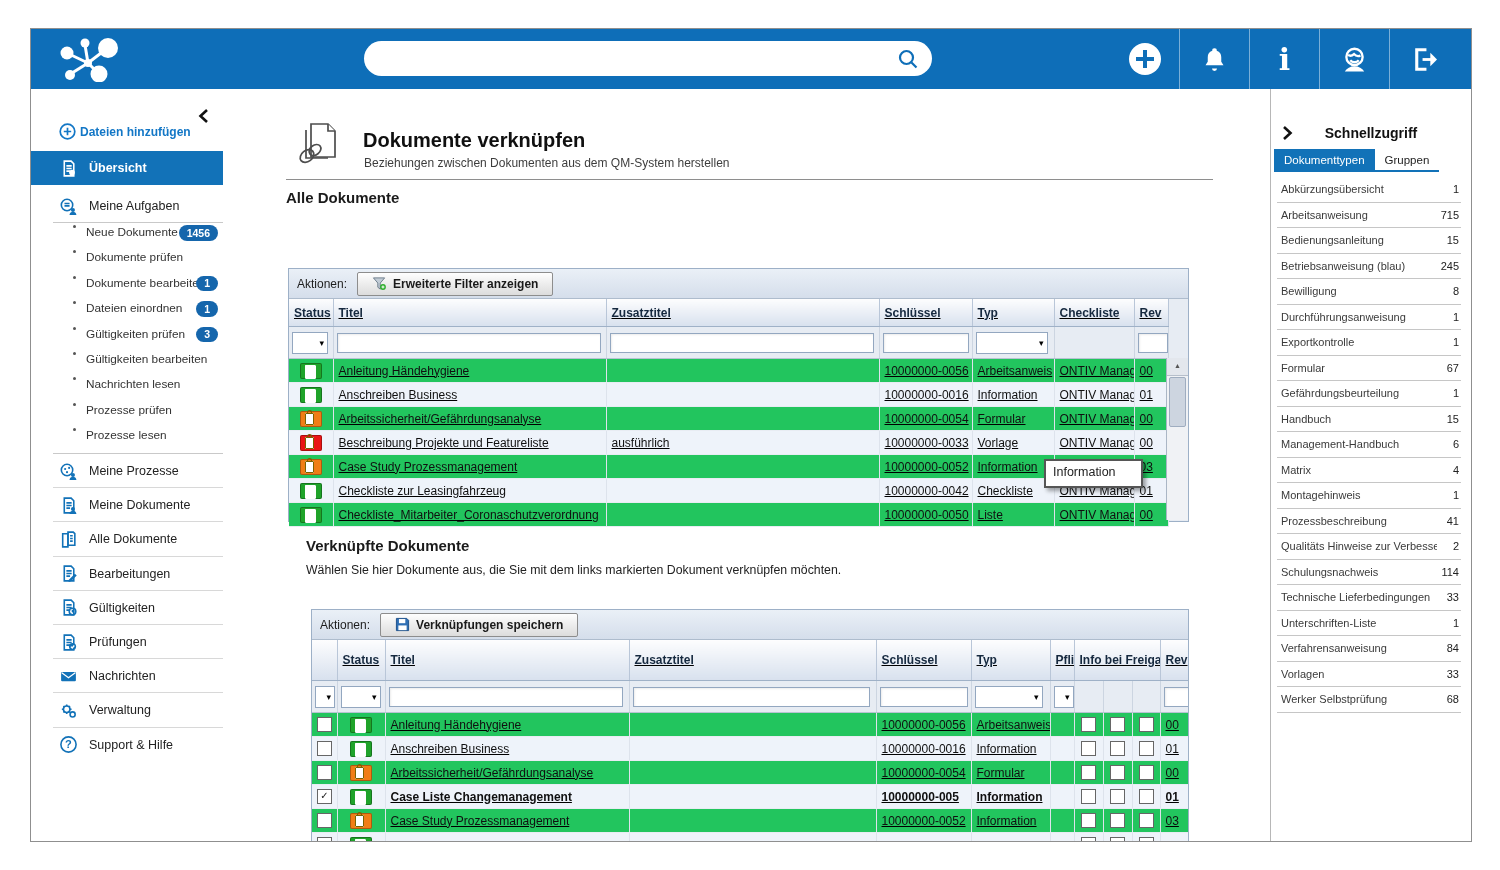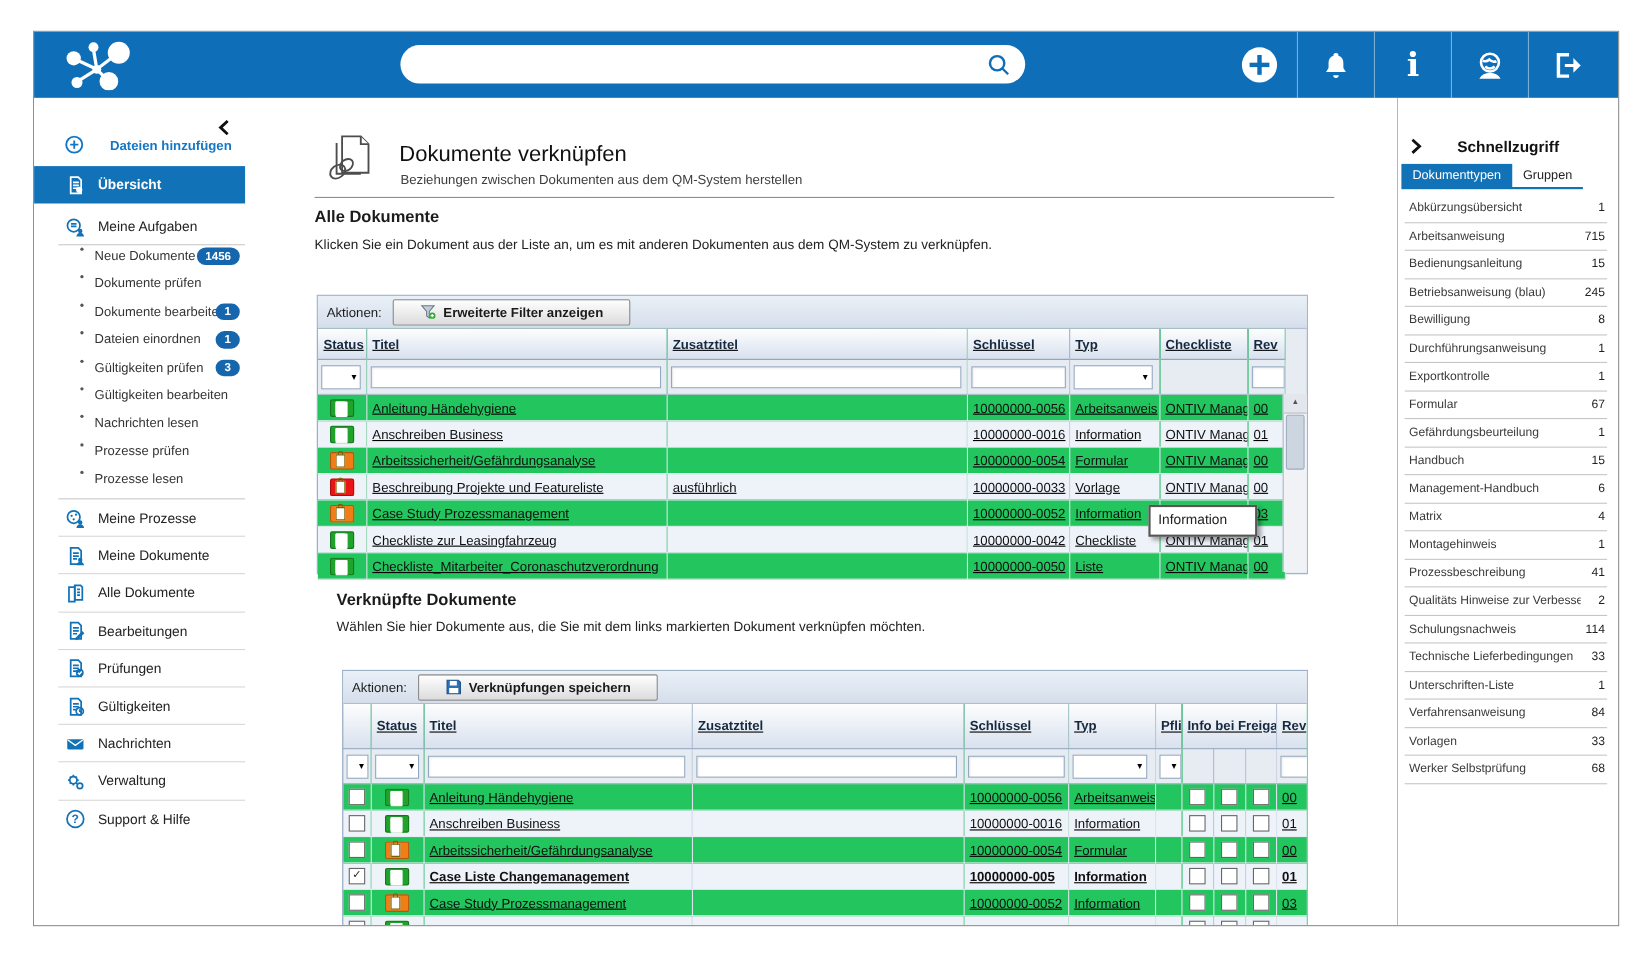--- a/index.html
+++ b/index.html
@@ -13,48 +13,48 @@
   .search input{flex:1;border:none;outline:none;background:transparent;margin:0 8px 0 18px;font-size:14px;color:#222;font-family:inherit;}
   .search .sico{margin-right:13px;display:flex;cursor:pointer;}
   .top-icons{position:absolute;right:12px;top:0;height:60px;display:flex;}
   .tico{width:69px;height:60px;display:flex;align-items:center;justify-content:center;cursor:pointer;}
   .tico + .tico{border-left:1px solid rgba(255,255,255,.45);}
   .info-i{font-family:"DejaVu Serif","Liberation Serif",serif;font-weight:700;font-size:30px;color:#fff;}
 
   
   .sidebar{position:absolute;left:0;top:60px;width:192px;bottom:0;background:#fff;font-size:12.5px;color:#222;}
   .collapse{position:absolute;left:167px;top:20px;cursor:pointer;}
-  .addfiles{position:absolute;left:28px;top:34px;display:flex;align-items:center;gap:24px;color:#1377c6;font-weight:700;font-size:12px;cursor:pointer;}
+  .addfiles{position:absolute;left:28px;top:34px;display:flex;align-items:center;gap:4px;color:#1377c6;font-weight:700;font-size:12px;cursor:pointer;}
   .sb-item{position:absolute;left:0;width:192px;height:34px;display:flex;align-items:center;cursor:pointer;}
   .sb-ic{margin-left:28px;width:20px;display:flex;}
   .sb-tx{margin-left:10px;white-space:nowrap;}
   .sb-item.active{background:#1272b8;color:#fff;font-weight:700;}
   .sb-sep{position:absolute;left:22px;right:0;border-top:1px solid #c9c9c9;}
   #task-list{position:absolute;left:0;top:136px;width:192px;}
   .task{height:25.4px;position:relative;display:flex;font-size:11.8px;color:#333;cursor:pointer;}
   .task .blt{margin-left:42px;margin-right:10px;width:3px;height:3px;background:#555;border-radius:50%;flex:none;}
   .badge{position:absolute;right:5px;background:#1566ac;color:#fff;font-size:10.5px;font-weight:700;border-radius:9px;padding:2.5px 8px;line-height:1;}
   #nav-list{position:absolute;left:0;top:365px;width:192px;}
   .nav{height:34.2px;position:relative;display:flex;align-items:center;cursor:pointer;}
   .nav::after{content:'';position:absolute;left:22px;right:0;bottom:0;border-bottom:1px solid #d8d8d8;}
   .nav:last-child::after{border-bottom:none;}
 
   
   .main{position:absolute;left:192px;top:60px;width:1048px;bottom:0;background:#fff;border-right:1px solid #b7b7b7;overflow:hidden;box-sizing:border-box;}
   .pg-ico{position:absolute;left:72px;top:32px;}
-  .pg-title{position:absolute;left:140px;top:40px;font-size:20px;font-weight:400;color:#101010;}
+  .pg-title{position:absolute;left:140px;top:40px;font-size:20px;font-weight:700;color:#101010;}
   .pg-sub{position:absolute;left:141px;top:67px;font-size:12px;color:#3d3d3d;}
   .pg-div{position:absolute;left:63px;top:90px;width:927px;border-top:1px solid #8e8e8e;}
   .sec-h{position:absolute;font-size:15px;font-weight:700;color:#1b1b1b;}
   .sec-p{position:absolute;font-size:12.3px;color:#222;}
   #table1{position:absolute;left:65px;top:179px;width:901px;height:254px;border:1px solid #9db0c7;background:#e7ecf3;box-sizing:border-box;}
   #table2{position:absolute;left:88px;top:520px;width:878px;height:232px;border:1px solid #9db0c7;border-bottom:none;background:#e7ecf3;box-sizing:border-box;overflow:hidden;}
   .abar{height:29px;background:linear-gradient(#eaf0f7,#d5deeb);border-bottom:1px solid #aebccd;display:flex;align-items:center;font-size:12px;color:#1d1d1d;}
   .albl{margin-left:8px;}
-  .btn{margin-left:10px;height:22px;display:inline-flex;align-items:center;gap:6px;padding:0 24px;background:linear-gradient(#fefefe,#dcdcdc);border:1px solid #8d8d8d;border-radius:2px;font-size:12px;font-weight:700;color:#1a1a1a;cursor:pointer;}
+  .btn{margin-left:10px;height:22px;display:inline-flex;align-items:center;gap:6px;padding:0 14px;background:linear-gradient(#fefefe,#dcdcdc);border:1px solid #8d8d8d;border-radius:2px;font-size:12px;font-weight:700;color:#1a1a1a;cursor:pointer;}
   table.grid{border-collapse:collapse;table-layout:fixed;background:#22c55e;text-decoration:underline;}
   .grid th{height:27px;background:linear-gradient(#fdfdfe,#d8e1ee);border-right:1px solid #b9c6d8;border-bottom:1px solid #9fb1c7;font-size:12px;font-weight:700;color:#16293f;text-align:left;padding:0 5px;white-space:nowrap;overflow:hidden;cursor:pointer;}
   .t2 th{height:40px;line-height:1.25;}
   .th-wrap{white-space:normal;}
   .grid td{font-size:12px;color:#101010;padding:0 5px;white-space:nowrap;overflow:hidden;}
   .t-filter td{background:#e7ecf3;height:31px;border-right:1px solid #ccd5e1;border-bottom:1px solid #b7c3d2;padding:0 3px;}
   .t-row td{height:23px;border-right:1px solid #dde3ec;border-bottom:1px solid #e8ecf3;}
   .t-row.alt td{background:#eef3fa;}
   .t-row.boldrow td{font-weight:700;}
   .fin{height:18px;border:1px solid #93a7c0;font-size:12px;padding:0 3px;vertical-align:middle;font-family:inherit;background:#fff;box-shadow:inset 1px 1px 2px rgba(0,0,0,.08);}
@@ -287,36 +287,36 @@
                 <path d="M9.6 14.6l5.4-5.4 1.8 1.8-5.4 5.4-2.4.6z" fill="#1272b8" stroke="none"></path>
               </svg>
             </span>
             <span class="sb-tx">Bearbeitungen</span>
           </div>
           <div class="nav">
             <span class="sb-ic">
               <svg width="19" height="19" viewBox="0 0 18 18" fill="none" stroke="#1272b8" stroke-width="1.5">
                 <path d="M5 2h6.5l2.5 2.5V16H5z"></path>
                 <path d="M7 6.5h5M7 9h5M7 11.5h3.5"></path>
+                <circle cx="12.8" cy="12.8" r="3.1"></circle>
+                <path d="M12.8 11.1v1.7l1.3.8"></path>
+              </svg>
+            </span>
+            <span class="sb-tx">Gültigkeiten</span>
+          </div>
+          <div class="nav">
+            <span class="sb-ic">
+              <svg width="19" height="19" viewBox="0 0 18 18" fill="none" stroke="#1272b8" stroke-width="1.5">
+                <path d="M5 2h6.5l2.5 2.5V16H5z"></path>
+                <path d="M7 6.5h5M7 9h5M7 11.5h3.5"></path>
                 <circle cx="12.8" cy="12.8" r="3.4" fill="#1272b8" stroke="none"></circle>
                 <path d="M11.3 12.9l1.2 1.2 2-2.3" stroke="#fff" stroke-width="1.3"></path>
               </svg>
             </span>
             <span class="sb-tx">Prüfungen</span>
-          </div>
-          <div class="nav">
-            <span class="sb-ic">
-              <svg width="19" height="19" viewBox="0 0 18 18" fill="none" stroke="#1272b8" stroke-width="1.5">
-                <path d="M5 2h6.5l2.5 2.5V16H5z"></path>
-                <path d="M7 6.5h5M7 9h5M7 11.5h3.5"></path>
-                <circle cx="12.8" cy="12.8" r="3.1"></circle>
-                <path d="M12.8 11.1v1.7l1.3.8"></path>
-              </svg>
-            </span>
-            <span class="sb-tx">Gültigkeiten</span>
           </div>
           <div class="nav">
             <span class="sb-ic">
               <svg width="19" height="19" viewBox="0 0 18 18" fill="none" stroke="#1272b8" stroke-width="1.5">
                 <rect x="2" y="4.8" width="14" height="8.8" rx="1" fill="#1272b8" stroke="none"></rect>
                 <path d="M2.6 5.4l6.4 4.7 6.4-4.7" stroke="#fff" stroke-width="1.2"></path>
               </svg>
             </span>
             <span class="sb-tx">Nachrichten</span>
           </div>
@@ -350,21 +350,20 @@
         <path d="M11 9v28h22"></path>
         <ellipse cx="12" cy="35" rx="7.5" ry="5.5" transform="rotate(-38 12 35)"></ellipse>
         <ellipse cx="20" cy="29" rx="6.5" ry="4.8" transform="rotate(-38 20 29)"></ellipse>
       </svg>
     </div>
     <div class="pg-title">Dokumente verknüpfen</div>
     <div class="pg-sub">Beziehungen zwischen Dokumenten aus dem QM-System herstellen</div>
     <div class="pg-div"></div>
 
     <div class="sec-h" style="left:63px;top:100px">Alle Dokumente</div>
-    <div class="sec-p" style="left:63px;top:126px">Klicken Sie ein Dokument aus der Liste an, um es mit anderen Dokumenten aus dem QM-System zu verknüpfen.</div>
     <div id="table1">
           <div class="abar">
             <span class="albl">Aktionen:</span>
             <span class="btn"><svg width="15" height="15" viewBox="0 0 16 16">
                 <path d="M1.5 2h12l-4.7 5.5V14l-2.6-2V7.5z" fill="#c2ccd6" stroke="#6b7b8a"></path>
                 <circle cx="11.7" cy="11.7" r="3.1" fill="#2eae2e"></circle>
                 <path d="M11.7 10.1v3.2M10.1 11.7h3.2" stroke="#fff" stroke-width="1.1"></path>
               </svg>Erweiterte Filter anzeigen</span>
           </div>
           <table class="grid" style="width:879px">

